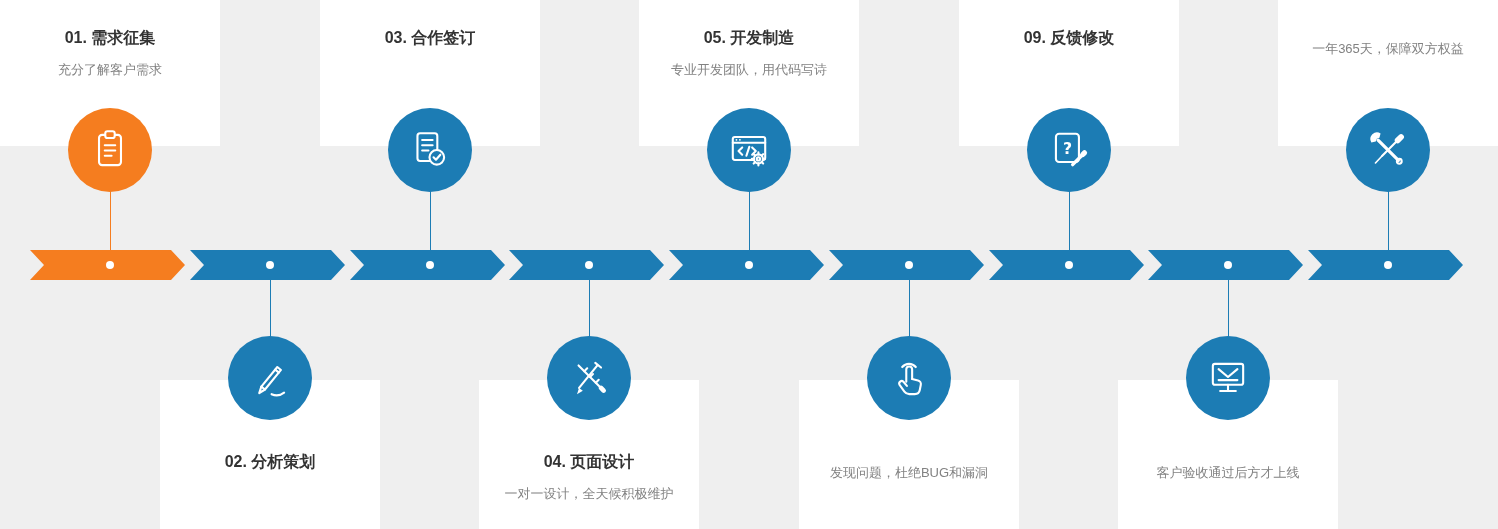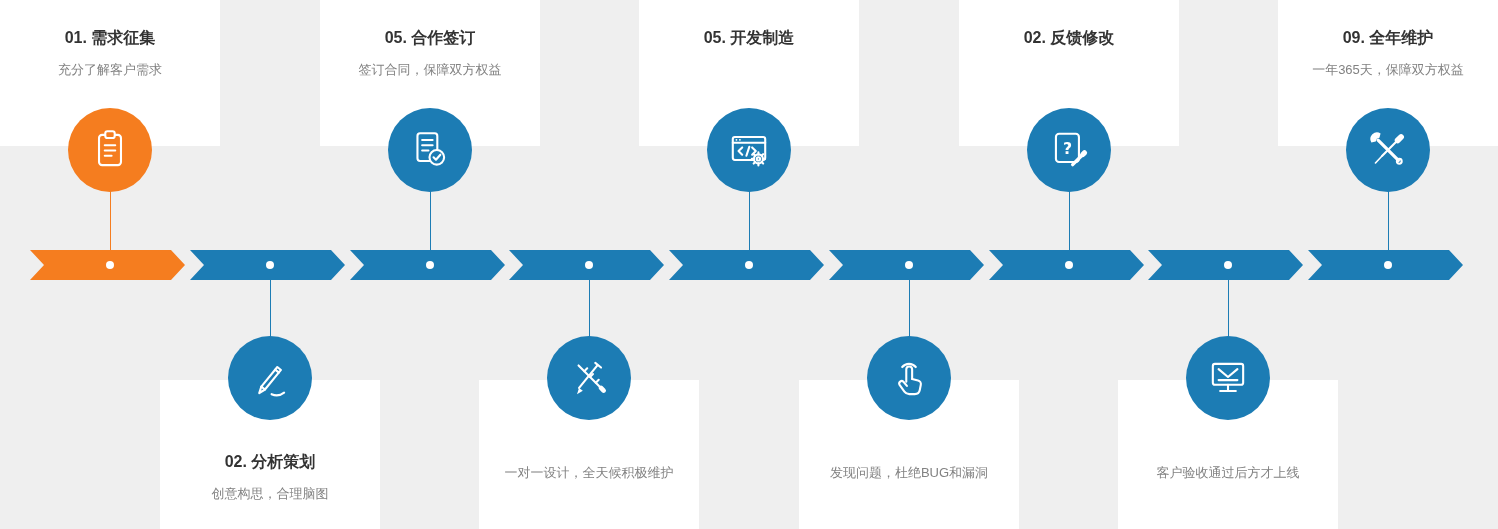--- a/index.html
+++ b/index.html
@@ -74,75 +74,75 @@
         <path d="M17 17.5h10M17 22.5h10M17 27.5h6.5"></path>
       </svg>
     </div>
     <div class="chevron"></div>
     <div class="dot"></div>
   </div>
 
   <div class="step bottom" style="--x:270px">
     <div class="card">
       <div class="title">02. 分析策划</div>
-      <div class="subtitle">创意构思，合理脑图</div>
     </div>
     <div class="connector"></div>
     <div class="circle">
       <svg class="ic" viewBox="0 0 44 44">
         <path d="M29 11.5l3.5 2.8L17.2 33 13.7 30.2z"></path>
         <path d="M13.7 30.2l-2 6.3 5.5-3.5"></path>
         <path d="M27 14l3.5 2.8"></path>
         <path d="M23.5 37.5c4 1.8 8.5 1.2 12-1.5"></path>
       </svg>
     </div>
     <div class="chevron"></div>
     <div class="dot"></div>
   </div>
 
   <div class="step top" style="--x:430px">
     <div class="card">
-      <div class="title">05. 合作签订</div>
-      <div class="subtitle">签订合同，保障双方权益</div>
+      <div class="title">03. 合作签订</div>
     </div>
     <div class="connector"></div>
     <div class="circle">
       <svg class="ic" viewBox="0 0 44 44">
         <rect x="10" y="6" width="19" height="26.5" rx="2.5"></rect>
         <path d="M14.5 12.5h10M14.5 17.5h10M14.5 22.5h6"></path>
         <circle cx="28.5" cy="29" r="7" class="bgfill" stroke="#ffffff"></circle>
         <path d="M25.4 29l2.3 2.3 4.2-4.8"></path>
       </svg>
     </div>
     <div class="chevron"></div>
     <div class="dot"></div>
   </div>
 
   <div class="step bottom" style="--x:589px">
     <div class="card">
+      <div class="title">04. 页面设计</div>
       <div class="subtitle">一对一设计，全天候积极维护</div>
     </div>
     <div class="connector"></div>
     <div class="circle">
       <svg class="ic" viewBox="0 0 44 44">
         <path d="M12.5 31.5L30 10"></path>
         <path d="M12.5 31.5l-2 6 5.6-3.2z" class="fillwhite"></path>
         <path d="M28 7.5l5.5 4.5"></path>
         <path d="M12 10l21.5 21.5"></path>
         <path d="M17.5 15.5l2.8-2.8M23 21l2.8-2.8M28.5 26.5l2.8-2.8"></path>
         <path d="M33.5 31.5l2.5 2.5" stroke-width="4.5"></path>
       </svg>
     </div>
     <div class="chevron"></div>
     <div class="dot"></div>
   </div>
 
   <div class="step top" style="--x:749px">
     <div class="card">
       <div class="title">05. 开发制造</div>
+      <div class="subtitle">专业开发团队，用代码写诗</div>
     </div>
     <div class="connector"></div>
     <div class="circle">
       <svg class="ic" viewBox="0 0 44 44">
         <rect x="6.5" y="9.5" width="31" height="22" rx="2"></rect>
         <path d="M6.5 15h31"></path>
         <circle cx="10" cy="12.3" r="0.9" class="fillwhite"></circle>
         <circle cx="13.3" cy="12.3" r="0.9" class="fillwhite"></circle>
         <path d="M15.5 19.5L12 23l3.5 3.5"></path>
         <path d="M22.3 19l-2.8 8.5"></path>
@@ -167,21 +167,21 @@
         <path d="M19.4 25.5V13.8a2.8 2.8 0 0 1 5.6 0V23"></path>
         <path d="M25 23l5.6 1.3a3.6 3.6 0 0 1 2.7 4.2l-1 5a4.8 4.8 0 0 1-4.7 3.9h-5.3a5.8 5.8 0 0 1-4.7-2.4l-4.6-6.4a2.4 2.4 0 0 1 3.7-3l3.3 3.9"></path>
       </svg>
     </div>
     <div class="chevron"></div>
     <div class="dot"></div>
   </div>
 
   <div class="step top" style="--x:1069px">
     <div class="card">
-      <div class="title">02. 反馈修改</div>
+      <div class="title">09. 反馈修改</div>
     </div>
     <div class="connector"></div>
     <div class="circle">
       <svg class="ic" viewBox="0 0 44 44">
         <rect x="9.5" y="6.5" width="22" height="27" rx="3"></rect>
         <text x="20.5" y="25.5" class="qmark">?</text>
         <path d="M25.5 36l9-9" stroke-width="3.2"></path>
         <path d="M35.2 26.3l1.6-1.6" stroke-width="5"></path>
       </svg>
     </div>
@@ -201,21 +201,20 @@
         <path d="M13 13.5l9 7.5 9-7.5"></path>
         <path d="M13 24h18"></path>
       </svg>
     </div>
     <div class="chevron"></div>
     <div class="dot"></div>
   </div>
 
   <div class="step top" style="--x:1388px">
     <div class="card">
-      <div class="title">09. 全年维护</div>
       <div class="subtitle">一年365天，保障双方权益</div>
     </div>
     <div class="connector"></div>
     <div class="circle">
       <svg class="ic" viewBox="0 0 44 44">
         <path d="M14.9 6.1a6.4 6.4 0 0 0-8.8 8.8l4.2-1.1 1-2.5 2.5-1z" class="fillwhite"></path>
         <path d="M12.5 12.5L32 32" stroke-width="3"></path>
         <circle cx="32.8" cy="32.8" r="2.3"></circle>
         <path d="M31.5 12.5L16.5 27.5"></path>
         <path d="M31.2 12.8l3.3-3.3" stroke-width="5.5"></path>

